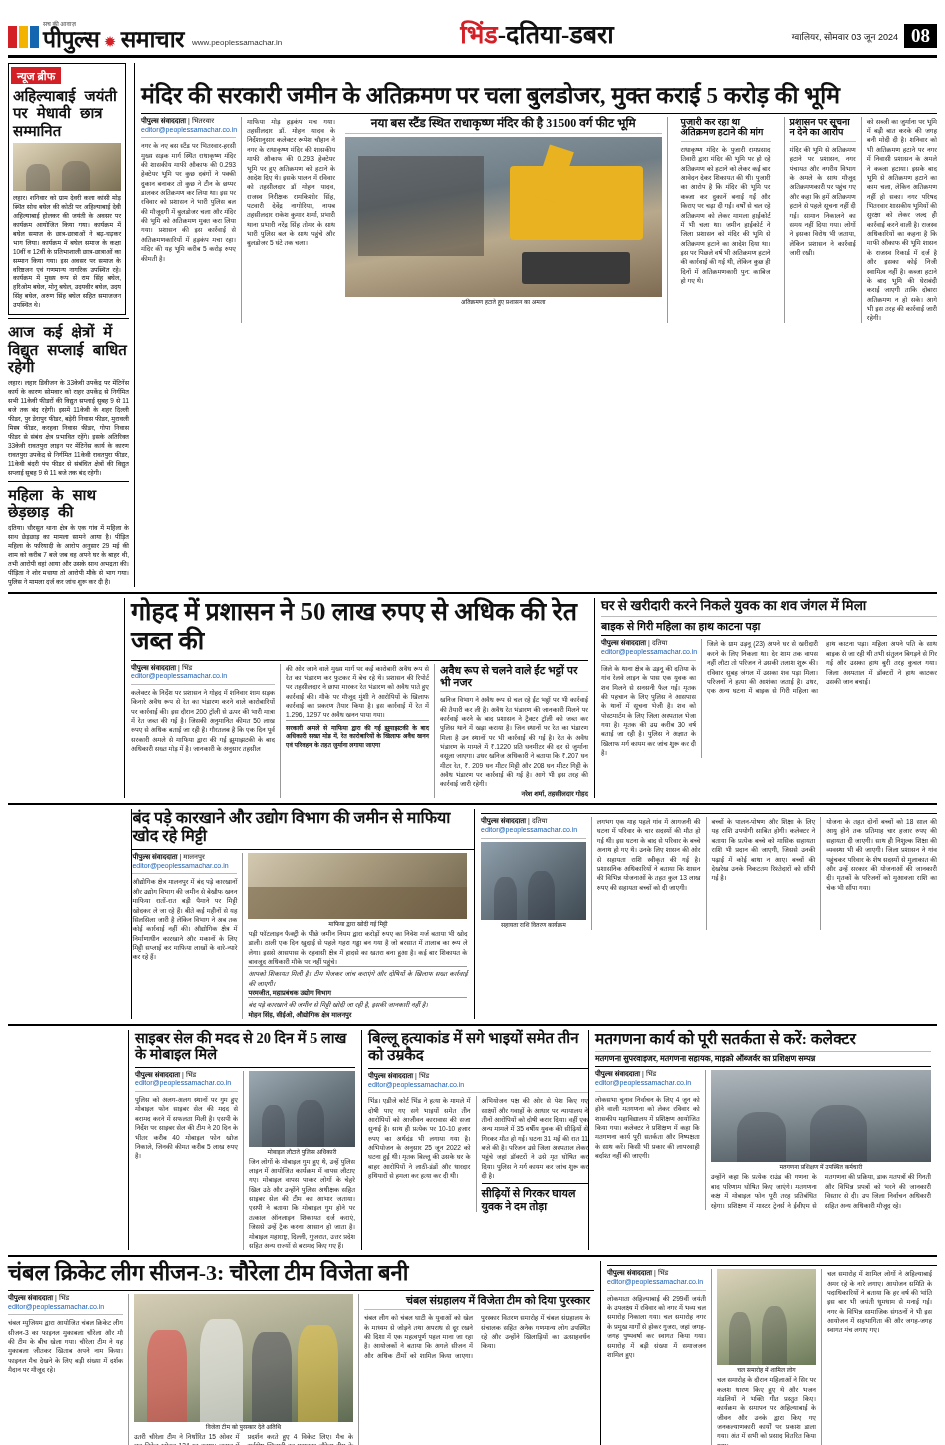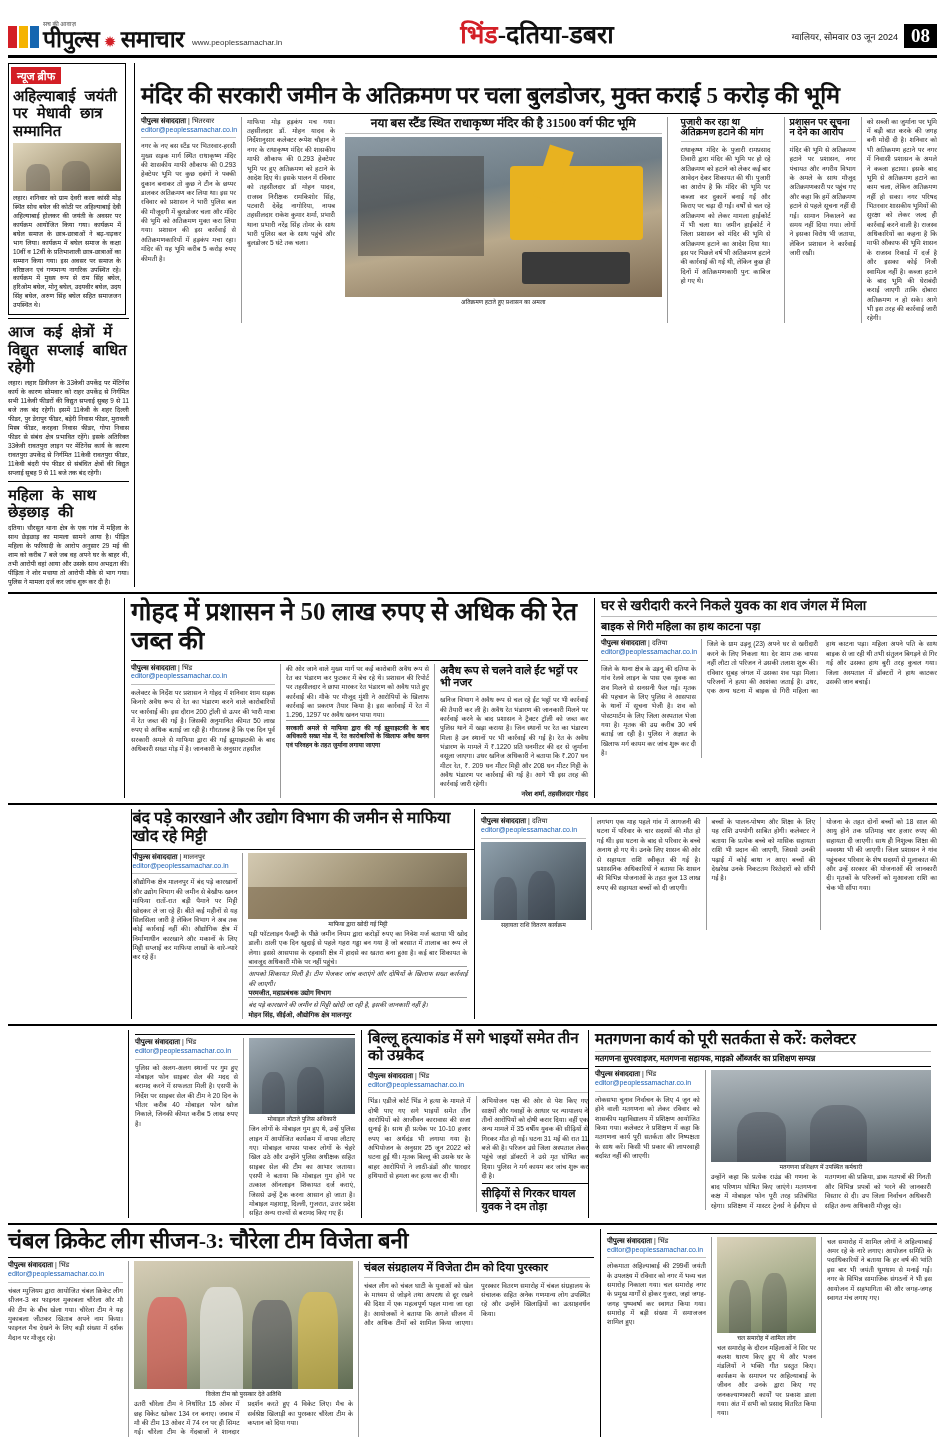--- a/index.html
+++ b/index.html
@@ -284,20 +284,21 @@
     </div>
   </div>
 
   <div class="rule" style="border-top:2px solid #000;margin:5px 0 4px;"></div>
 
   <div class="flexrow">
 
     <div style="width:126px;padding-right:5px;"></div>
 
     <div class="vsep" style="width:237px;padding:0 6px;">
+      <div class="hl" style="font-size:14.5px;">साइबर सेल की मदद से 20 दिन में 5 लाख के मोबाइल मिले</div>
       <div class="rule" style="margin-top:4px;"></div>
       <div class="flexrow">
         <div style="width:108px;padding-right:5px;">
           <div class="byline">
             <span class="bn">पीपुल्स संवाददाता</span> |
             <span>भिंड</span><br>
             <span class="mail">editor@peoplessamachar.co.in</span>
           </div>
           <div class="thin" style="margin:3px 0;"></div>
           <div class="body-txt">पुलिस को अलग-अलग स्थानों पर गुम हुए मोबाइल फोन साइबर सेल की मदद से बरामद करने में सफलता मिली है। एसपी के निर्देश पर साइबर सेल की टीम ने 20 दिन के भीतर करीब 40 मोबाइल फोन खोज निकाले, जिनकी कीमत करीब 5 लाख रुपए है।</div>
@@ -375,21 +376,21 @@
           <div class="photo ph-h" style="height:128px;">
             <div style="position:absolute;left:6%;bottom:0;width:18%;height:72%;background:rgba(230,70,70,0.55);border-radius:30% 30% 0 0;"></div>
             <div style="position:absolute;left:30%;bottom:0;width:20%;height:80%;background:rgba(240,240,240,0.6);border-radius:30% 30% 0 0;"></div>
             <div style="position:absolute;left:54%;bottom:0;width:18%;height:70%;background:rgba(60,60,80,0.45);border-radius:30% 30% 0 0;"></div>
             <div style="position:absolute;left:75%;bottom:0;width:18%;height:76%;background:rgba(240,200,60,0.5);border-radius:30% 30% 0 0;"></div>
           </div>
           <div class="cap">विजेता टीम को पुरस्कार देते अतिथि</div>
           <div class="body-txt" style="column-count:2;column-gap:8px;">उतरी चौरेला टीम ने निर्धारित 15 ओवर में छह विकेट खोकर 134 रन बनाए। जवाब में मौ की टीम 13 ओवर में 74 रन पर ही सिमट गई। चौरेला टीम के गेंदबाजों ने शानदार प्रदर्शन करते हुए 4 विकेट लिए। मैच के सर्वश्रेष्ठ खिलाड़ी का पुरस्कार चौरेला टीम के कप्तान को दिया गया।</div>
         </div>
         <div class="vsep-l" style="width:232px;padding-left:5px;">
-          <div class="hl" style="font-size:11px;">चंबल संग्रहालय में विजेता टीम को दिया पुरस्कार</div>
+          <div class="hl" style="font-size:11px;text-align:right;">चंबल संग्रहालय में विजेता टीम को दिया पुरस्कार</div>
           <div class="thin" style="margin:3px 0;"></div>
           <div class="body-txt" style="column-count:2;column-gap:8px;">चंबल लीग को चंबल घाटी के युवाओं को खेल के माध्यम से जोड़ने तथा अपराध से दूर रखने की दिशा में एक महत्वपूर्ण पहल माना जा रहा है। आयोजकों ने बताया कि अगले सीजन में और अधिक टीमों को शामिल किया जाएगा। पुरस्कार वितरण समारोह में चंबल संग्रहालय के संचालक सहित अनेक गणमान्य लोग उपस्थित रहे और उन्होंने खिलाड़ियों का उत्साहवर्धन किया।</div>
         </div>
       </div>
     </div>
 
     <div class="vsep" style="width:337px;padding-left:6px;">
       <div class="rule" style="margin-top:4px;"></div>
       <div class="flexrow">
         <div style="width:104px;padding-right:5px;">

